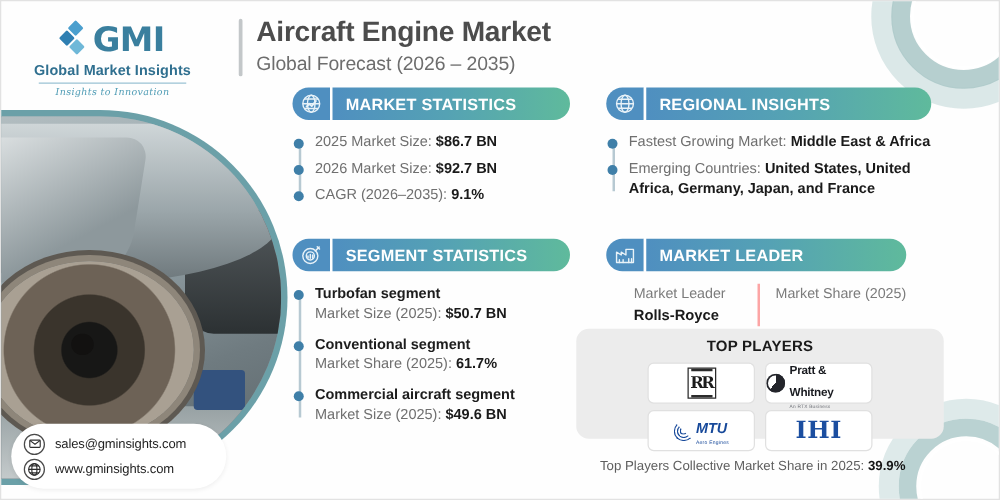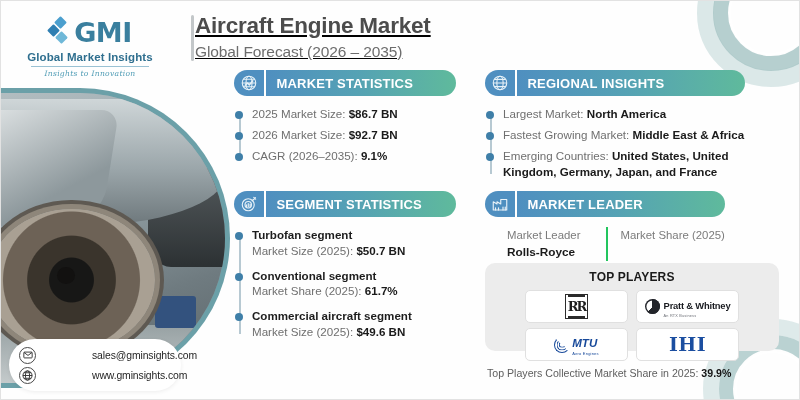--- a/index.html
+++ b/index.html
@@ -71,21 +71,21 @@
   .dia.d2 { left:1px; top:9px;  background:#2f7fb2; }
   .dia.d3 { left:9px; top:16px; background:#6fb8d8; }
   .logo-gmi { font-family:"DejaVu Sans", sans-serif; font-size:27px; font-weight:bold;
     color:#3a7f9e; letter-spacing:-.5px; line-height:1; }
   .logo-sub { margin-top:4px; font-size:11.5px; font-weight:bold; color:#2f6f8f; letter-spacing:.1px; }
   .logo-rule { width:118px; height:1px; background:#9ac2d4; margin:3px auto 2px; }
   .logo-tag { font-family:"DejaVu Serif", serif; font-style:italic; font-size:7.6px;
     color:#4f9cb5; letter-spacing:.3px; }
 
   
-  .title-block { position:absolute; left:190px; top:12px; padding-left:4px;text-decoration:underline; }
+  .title-block { position:absolute; left:190px; top:12px; padding-left:14px; }
   .title-bar { position:absolute; left:0; top:2px; width:3px; height:46px; background:#c3c7c9; border-radius:2px; }
   .title { font-size:22.5px; font-weight:bold; color:#4c4c4c; letter-spacing:-.2px; line-height:1.16; }
   .subtitle { margin-top:4px; font-size:15.5px; color:#6d6d6d; letter-spacing:-.1px; }
 
   
   .section { position:absolute; }
   .pill { display:flex; align-items:center; height:26px; }
   .pill-icon {
     width:30px; height:26px; flex:0 0 30px;
     background:#4f8fc0;
@@ -111,28 +111,28 @@
   .btxt { font-size:11.6px; color:#6f6f6f; line-height:1.38; }
   .btxt b { color:#1a1a1a; font-weight:bold; }
   .seg-title { font-size:11.6px; font-weight:bold; color:#1d1d1d; line-height:1.36; }
   .seg-sub { font-size:11.6px; color:#6f6f6f; line-height:1.36; }
   .seg-sub b { color:#1a1a1a; }
   .bitem.seg { margin-bottom:9px; }
 
   
   .ml-row { display:flex; margin-top:10px; padding-left:22px; }
   .ml-col { }
-  .ml-col.right { margin-left:26px; padding-left:12px; border-left:2px solid #22c55e; }
+  .ml-col.right { margin-left:26px; padding-left:12px; border-left:2px solid #fca5a5; }
   .ml-k { font-size:11.4px; color:#7b7b7b; line-height:1.45; }
   .ml-v { font-size:11.8px; font-weight:bold; color:#1a1a1a; line-height:1.45; }
 
   
   .players {
-    position:absolute; left:484px; top:262px; width:294px; height:88px;
-    background:#ececec; border-radius:10px; padding:7px 2px 6px;
+    position:absolute; left:460px; top:262px; width:294px; height:88px;
+    background:#ececec; border-radius:10px; padding:7px 19px 6px;
   }
   .players-title { text-align:center; font-size:12px; font-weight:bold; color:#1a1a1a; letter-spacing:.2px; }
   .logo-grid { display:grid; grid-template-columns:1fr 1fr; gap:5px 8px; margin:6px 38px 0; }
   .logo-card { height:33px; background:#ffffff; border:1px solid #e0e0e0; border-radius:5px;
     display:flex; align-items:center; justify-content:center; }
   .players-foot { text-align:left; margin-top:6px; font-size:10.6px; color:#5e5e5e; }
   .players-foot b { color:#141414; font-weight:bold; }
 
   
   .rr-mark { width:23px; height:25px; border:1.6px solid #2b2b2b; display:flex;
@@ -163,21 +163,21 @@
     position:absolute; left:8px; bottom:8px; width:172px; height:52px;
     background:#ffffff; border-radius:26px;
     display:flex; flex-direction:column; justify-content:center; gap:3px;
     padding-left:10px;
     box-shadow:0 1px 4px rgba(0,0,0,.07);
   }
   .crow { display:flex; align-items:center; gap:8px; }
   .cicon { width:17px; height:17px; flex:0 0 17px; border:1.4px solid #4a4a4a;
     border-radius:50%; display:flex; align-items:center; justify-content:center;
     color:#2e2e2e; }
-  .ctxt { font-size:10.4px; color:#1f1f1f; letter-spacing:-.1px;margin-left:48px; }
+  .ctxt { font-size:10.4px; color:#1f1f1f; letter-spacing:-.1px; }
 </style>
 </head>
 <body>
 
 <div class="canvas">
 
   <div class="arc arc-tr-1"></div>
   <div class="arc arc-tr-2"></div>
   <div class="arc arc-tr-3"></div>
   <div class="arc arc-br-1"></div>
@@ -259,29 +259,25 @@
           <path d="M3 12h18M4.6 7.2h14.8M4.6 16.8h14.8"></path>
         </svg>
       </div>
       <div class="pill-sep"></div>
       <div class="pill-label">REGIONAL INSIGHTS</div>
     </div>
     <div class="blist">
       <div class="spine"></div>
       <div class="bitem">
         <span class="bdot"></span>
-        <div class="btxt"><span>Largest Market: </span><b>North America</b></div>
-      </div>
-      <div class="bitem">
-        <span class="bdot"></span>
         <div class="btxt"><span>Fastest Growing Market: </span><b>Middle East &amp; Africa</b></div>
       </div>
       <div class="bitem">
         <span class="bdot"></span>
-        <div class="btxt"><span>Emerging Countries: </span><b>United States, United Kingdom, Germany, Japan, and France</b></div>
+        <div class="btxt"><span>Emerging Countries: </span><b>United States, United Africa, Germany, Japan, and France</b></div>
       </div>
     </div>
   </div>
 
   <div class="section" style="left:233px; top:190px; width:222px;">
     <div class="pill">
       <div class="pill-icon">
         <svg width="18" height="18" viewBox="0 0 24 24" fill="none" stroke="currentColor" stroke-width="1.5">
           <circle cx="11" cy="13" r="8"></circle>
             <circle cx="11" cy="13" r="4.3"></circle>

